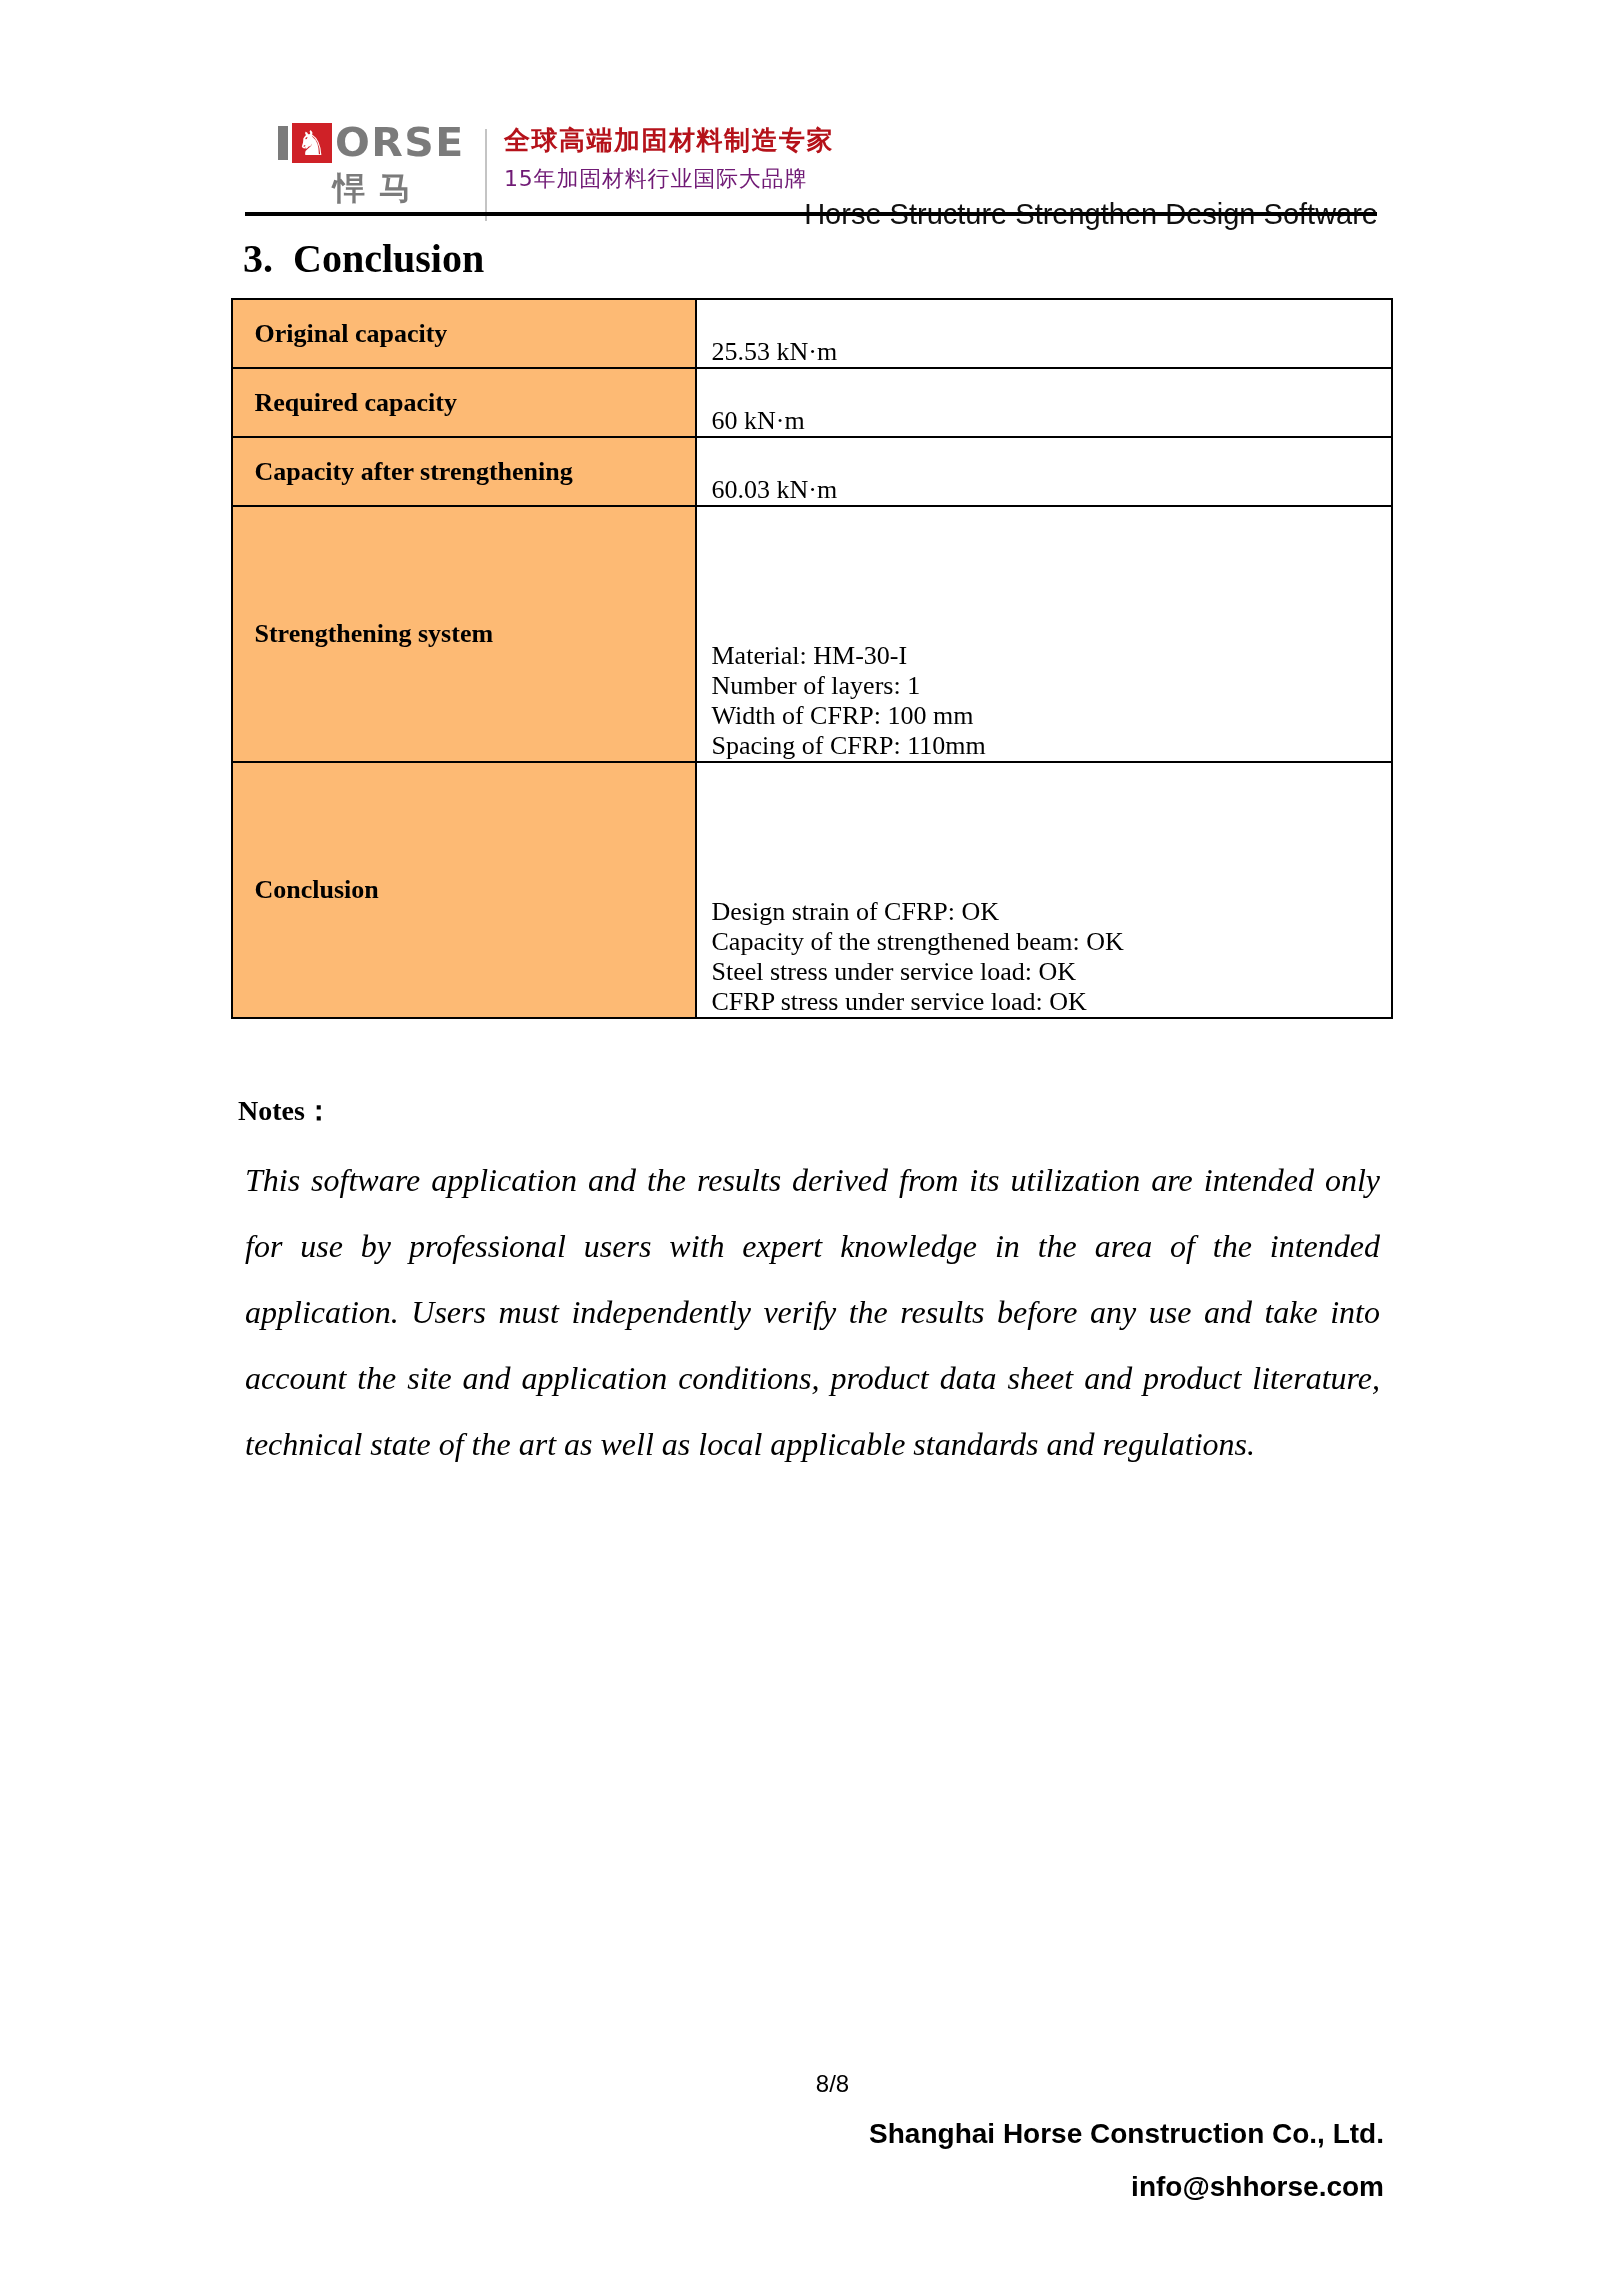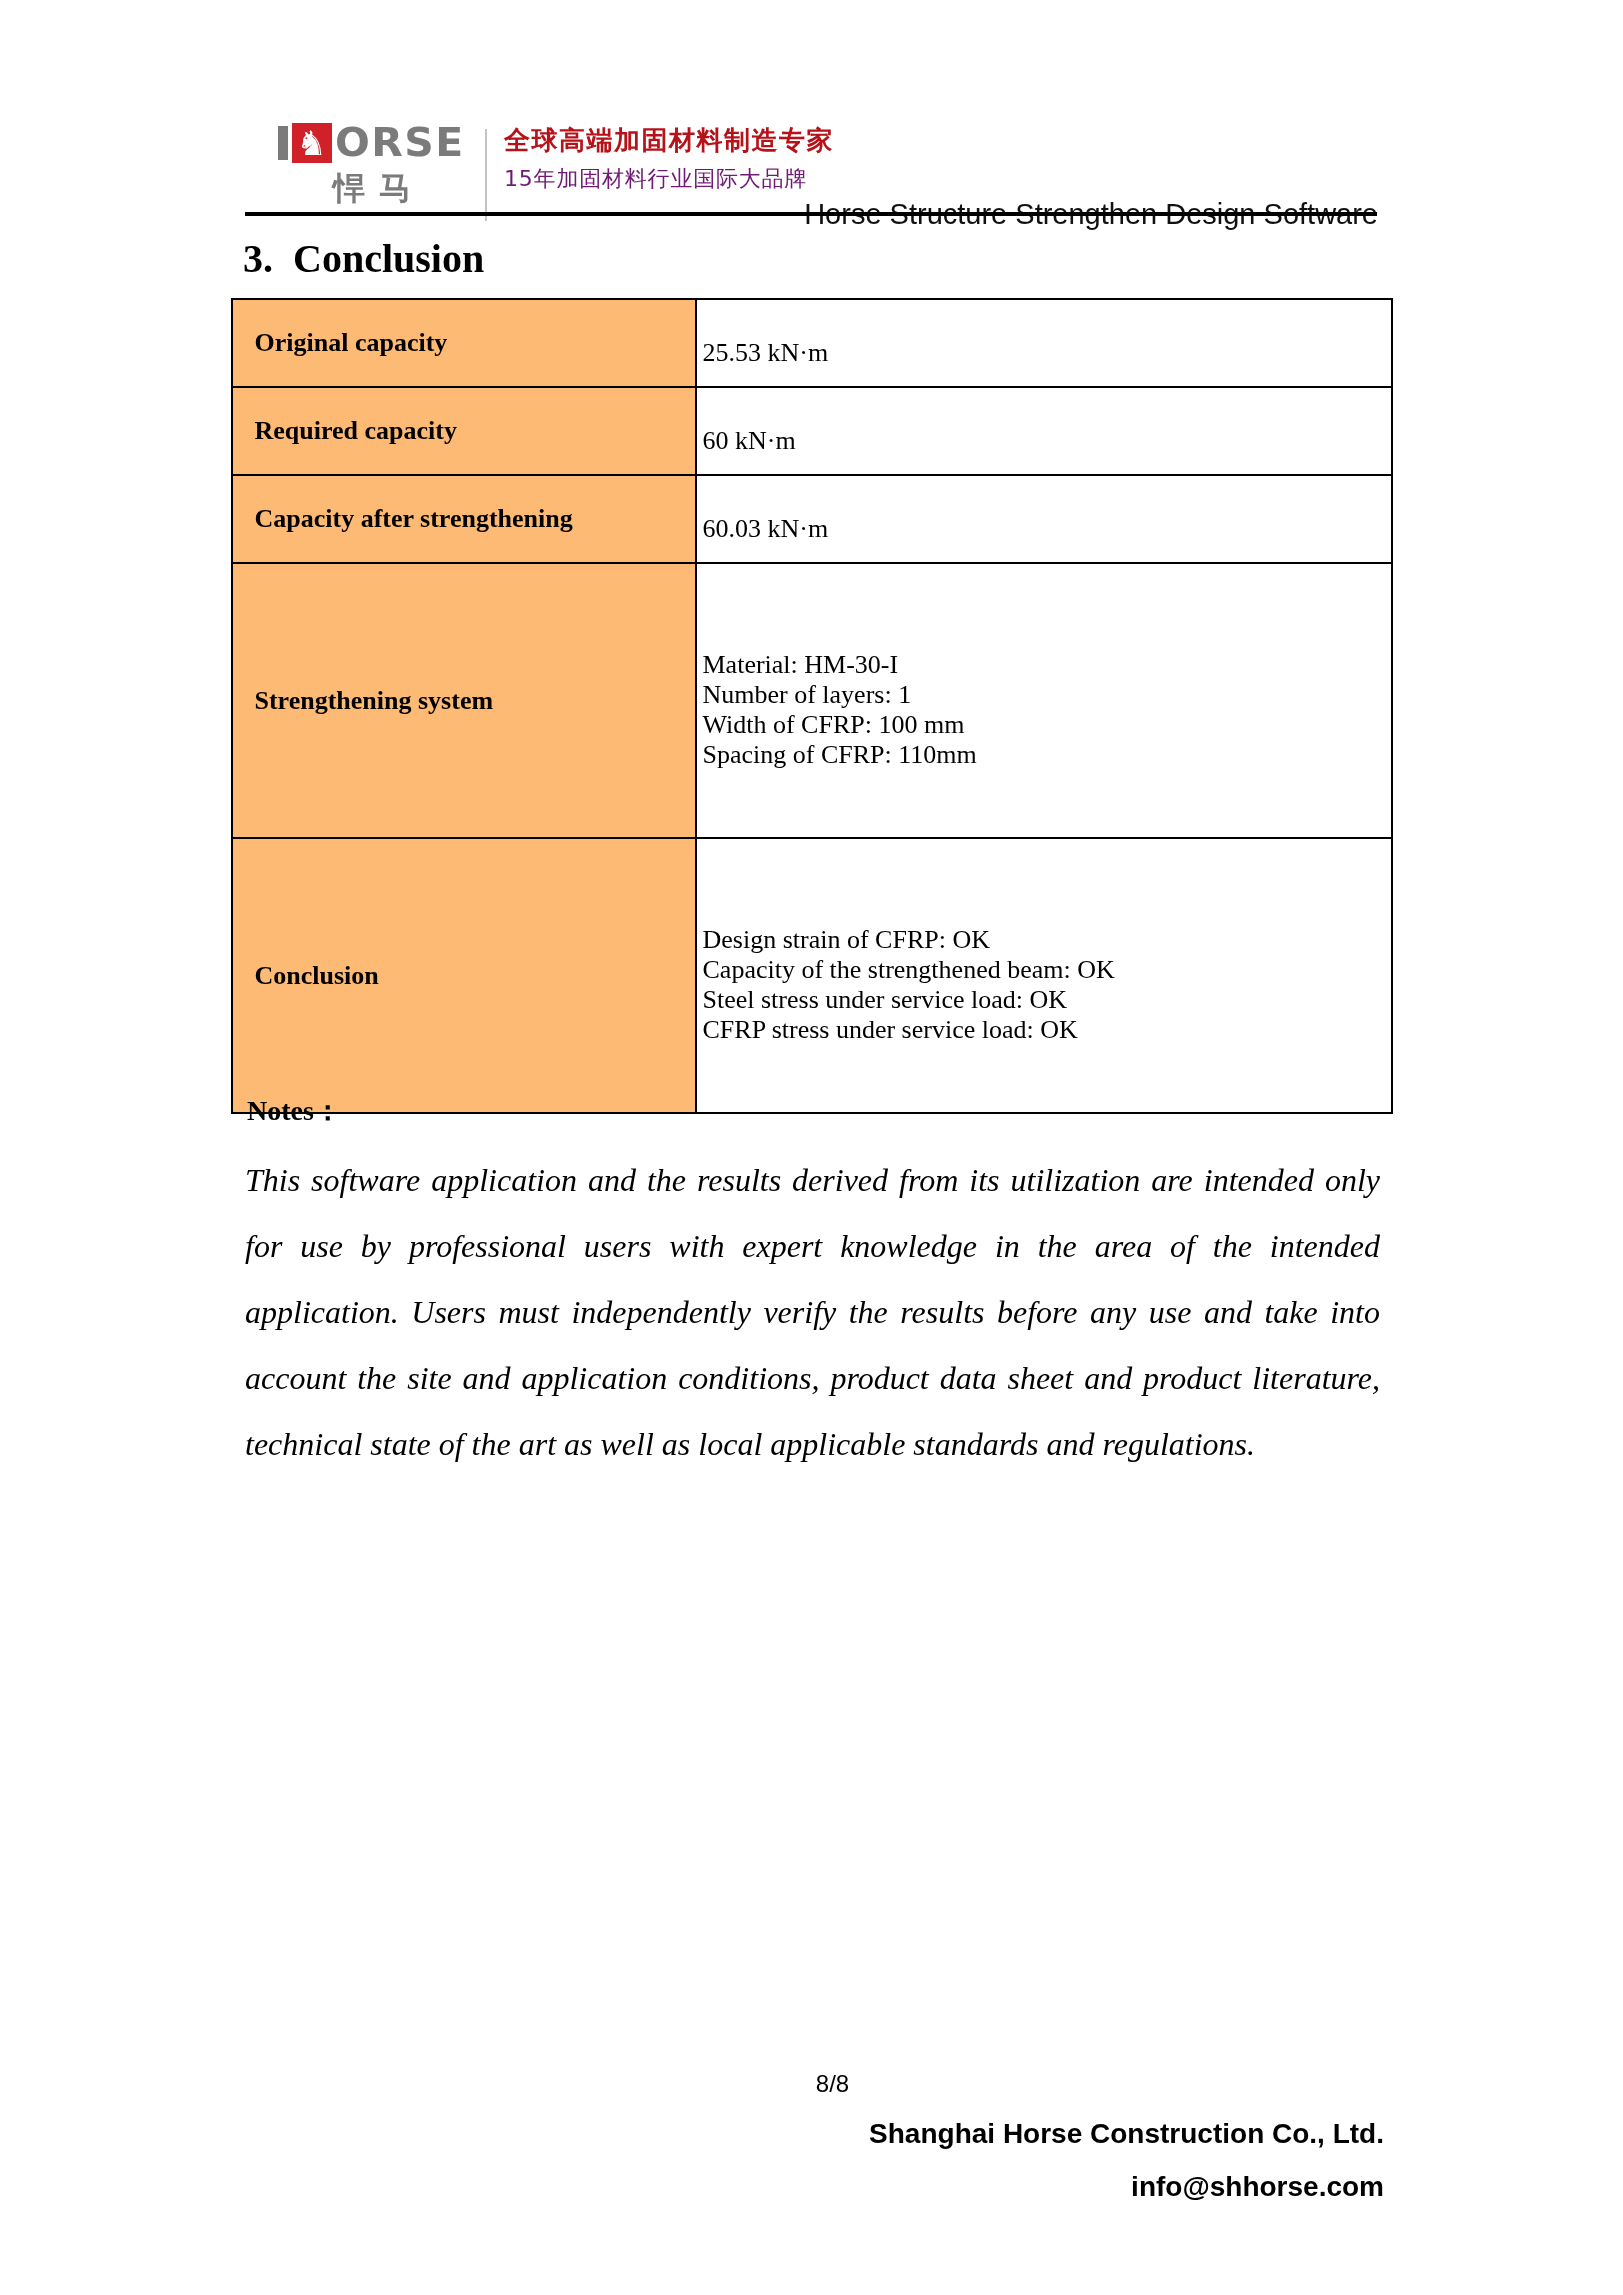--- a/index.html
+++ b/index.html
@@ -63,31 +63,31 @@
     border:2.3px solid #000;
     font-size:26px;
     padding:0 0 0 21.5px;
     vertical-align:middle;
   }
   .conc-table td.lbl{
     background:#fdba74;font-weight:bold;width:440px;
   }
   .conc-table td.val{padding:0;}
   .cell-lines{
-    display:flex;flex-direction:column;justify-content:center;
-    padding-left:6px;box-sizing:border-box;height:100%;margin-top:19px;
+    display:flex;flex-direction:column;justify-content:flex-end;
+    padding-left:15px;box-sizing:border-box;height:100%;
   }
   .row-s{height:67px;}
   .row-m{height:254px;}
   tr.row-m td.val .wrap{height:254px;}
   tr.row-s td.val .wrap{height:67px;}
   .cell-line{white-space:nowrap;}
   
   .notes-label{
-    position:absolute;left:247px;top:1092px;
+    position:absolute;left:238px;top:1092px;
     font-size:28px;font-weight:bold;text-align:right;
   }
   .notes-body{
     position:absolute;left:245px;top:1147px;width:1135px;
     font-size:32px;font-style:italic;
     line-height:66px;
     text-align:justify;text-align-last:left;
   }
   
   .page-number{

